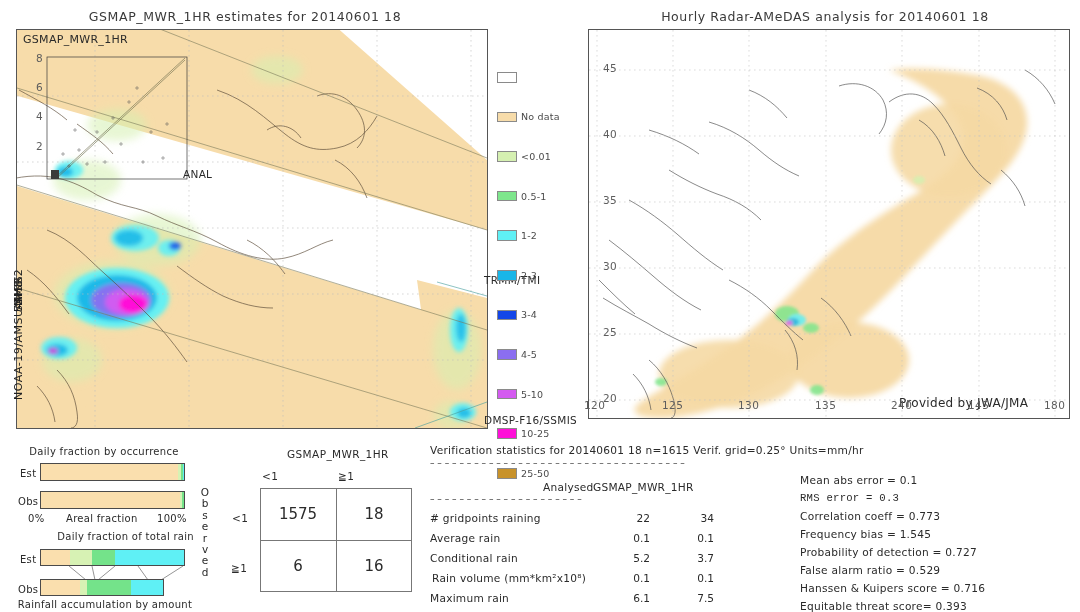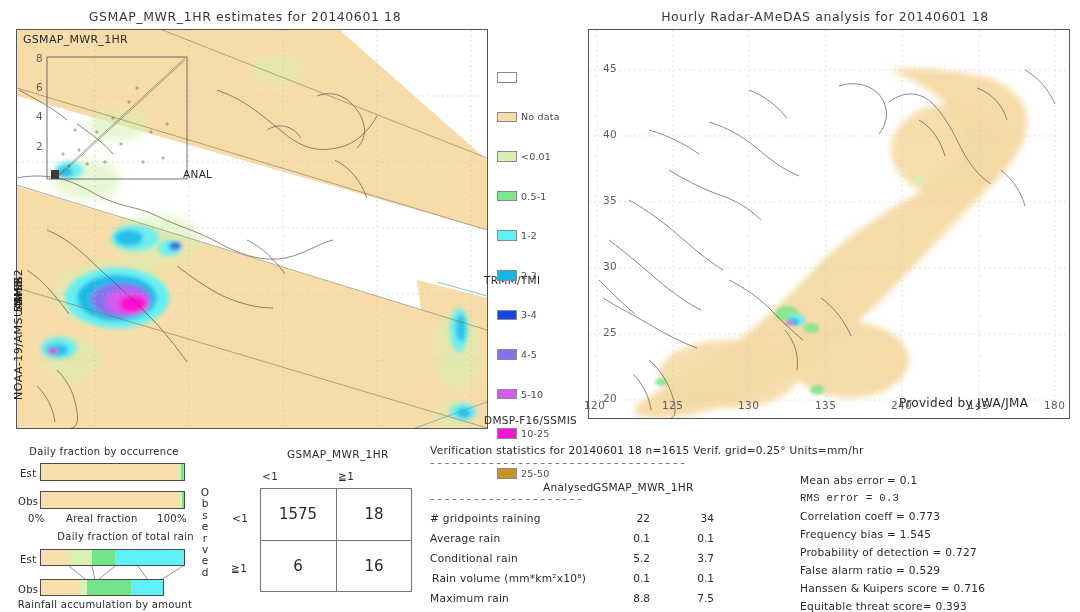--- a/index.html
+++ b/index.html
@@ -442,21 +442,21 @@
 
 <div class="st" style="left:430px;top:552px;">Conditional rain</div>
 <div class="st-num" style="left:620px;top:552px;width:30px;">5.2</div>
 <div class="st-num" style="left:684px;top:552px;width:30px;">3.7</div>
 
 <div class="st" style="left:412px;top:572px;margin-left:20px;">Rain volume (mm*km²x10⁸)</div>
 <div class="st-num" style="left:620px;top:572px;width:30px;">0.1</div>
 <div class="st-num" style="left:684px;top:572px;width:30px;">0.1</div>
 
 <div class="st" style="left:430px;top:592px;">Maximum rain</div>
-<div class="st-num" style="left:620px;top:592px;width:30px;">8.8</div>
+<div class="st-num" style="left:620px;top:592px;width:30px;">6.1</div>
 <div class="st-num" style="left:684px;top:592px;width:30px;">7.5</div>
 
 <div class="st" style="left:800px;top:474px;">Mean abs error = 0.1</div>
 <div class="st" style="left:800px;top:492px;font-family:Liberation Mono, monospace;">RMS error = 0.3</div>
 <div class="st" style="left:800px;top:510px;">Correlation coeff = 0.773</div>
 <div class="st" style="left:800px;top:528px;">Frequency bias = 1.545</div>
 <div class="st" style="left:800px;top:546px;">Probability of detection = 0.727</div>
 <div class="st" style="left:800px;top:564px;">False alarm ratio = 0.529</div>
 <div class="st" style="left:800px;top:582px;">Hanssen &amp; Kuipers score = 0.716</div>
 <div class="st" style="left:800px;top:600px;">Equitable threat score= 0.393</div>

